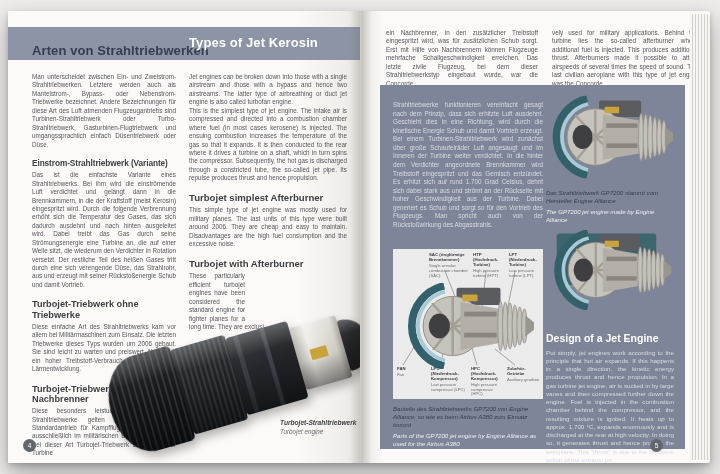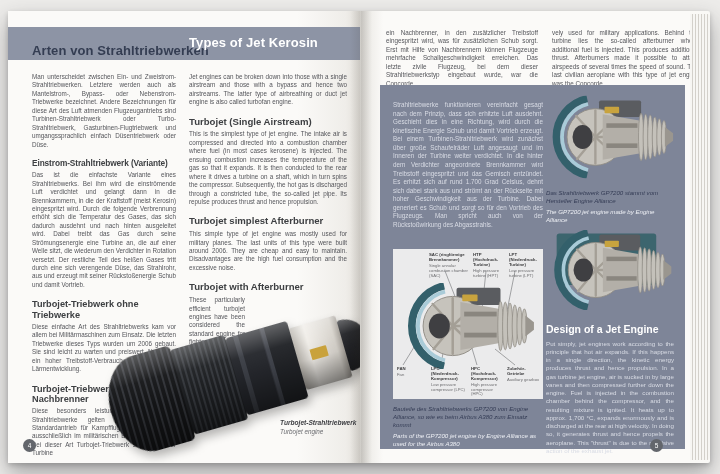--- a/index.html
+++ b/index.html
@@ -67,21 +67,21 @@
   .dlbl .b{font-size:4.3px;font-weight:bold;color:#3a3a3c;line-height:1.15;}
   .dlbl .r{font-size:4.2px;color:#6d6d70;line-height:1.15;margin-top:1px;}
   .dlines{position:absolute;left:0;top:0;width:150px;height:150px;}
   .deng{position:absolute;left:4px;top:34px;}
   .diag-cap{position:absolute;left:13px;top:320px;width:152px;}
   .diag-cap .c1{font-size:6.1px;font-style:italic;color:var(--c-caption_dark,#343c55);line-height:1.3;}
   .diag-cap .c2{font-size:6.1px;font-style:italic;color:#eef0f5;line-height:1.3;margin-top:3px;}
   .p-right{position:absolute;left:166px;top:8px;width:128px;}
   .gp-cap1{font-size:6.1px;font-style:italic;color:var(--c-caption_dark,#343c55);line-height:1.3;margin-top:4px;}
   .gp-cap2{font-size:6.1px;font-style:italic;color:#eef0f5;line-height:1.3;margin-top:3px;}
-  .design-h{font-size:10.5px;font-weight:bold;color:#fff;margin-top:9px;}
+  .design-h{font-size:10.5px;font-weight:bold;color:#fff;margin-top:18px;}
   .design-b{font-size:6.2px;line-height:1.33;text-align:justify;color:var(--c-panel_text,#d9dce5);margin-top:5px;}
 </style>
 </head>
 <body>
 
 <svg width="0" height="0" style="position:absolute">
   <symbol id="engine-sym" viewBox="0 0 140 90">
     <rect x="58" y="5" width="46" height="18" rx="2" fill="#5a5c60"></rect>
     <path d="M45 3 A 43 43 0 0 0 45 87" stroke="#33606b" stroke-width="8" fill="none"></path>
     <path d="M46 9 A 37 37 0 0 0 46 81" stroke="#a9cbd8" stroke-width="4" fill="none"></path>
@@ -126,21 +126,20 @@
         <div class="h-sec de1">Einstrom-Strahltriebwerk (Variante)</div>
         <div class="body">Das ist die einfachste Variante eines Strahltriebwerks. Bei ihm wird die einströmende Luft verdichtet und gelangt dann in die Brennkammern, in die der Kraftstoff (meist Kerosin) eingespritzt wird. Durch die folgende Verbrennung erhöht sich die Temperatur des Gases, das sich dadurch ausdehnt und nach hinten ausgeleitet wird. Dabei treibt das Gas durch seine Strömungsenergie eine Turbine an, die auf einer Welle sitzt, die wiederum den Verdichter in Rotation versetzt. Der restliche Teil des heißen Gases tritt durch eine sich verengende Düse, das Strahlrohr, aus und erzeugt mit seiner Rückstoßenergie Schub und damit Vortrieb.</div>
         <div class="h-sec de">Turbojet-Triebwerk ohne Triebwerke</div>
         <div class="body">Diese einfache Art des Strahltriebwerks kam vor allem bei Militärmaschinen zum Einsatz. Die letzten Triebwerke dieses Typs wurden um 2006 gebaut. Sie sind leicht zu warten und preiswert. Nachteile: ein hoher Treibstoff-Verbrauch und eine große Lärmentwicklung.</div>
         <div class="h-sec de">Turbojet-Triebwerk mit Nachbrenner</div>
         <div class="body">Diese besonders leistungsfähigen Einstrom-Strahltriebwerke gelten seit Langem als Standardantrieb für Kampfflugzeuge und werden ausschließlich im militärischen Bereich verwendet. Bei dieser Art Turbojet-Triebwerk sitzt hinter der Turbine</div>
       </div>
 
       <div class="col col-en">
         <div class="body">Jet engines can be broken down into those with a single airstream and those with a bypass and hence two airstreams. The latter type of airbreathing or duct jet engine is also called turbofan engine.</div>
-        <div class="h-sec">Turbojet (Single Airstream)</div>
         <div class="body">This is the simplest type of jet engine. The intake air is compressed and directed into a combustion chamber where fuel (in most cases kerosene) is injected. The ensuing combustion increases the temperature of the gas so that it expands. It is then conducted to the rear where it drives a turbine on a shaft, which in turn spins the compressor. Subsequently, the hot gas is discharged through a constricted tube, the so-called jet pipe. Its repulse produces thrust and hence propulsion.</div>
         <div class="h-sec">Turbojet simplest Afterburner</div>
         <div class="body">This simple type of jet engine was mostly used for military planes. The last units of this type were built around 2006. They are cheap and easy to maintain. Disadvantages are the high fuel consumption and the excessive noise.</div>
         <div class="h-sec">Turbojet with Afterburner</div>
         <div class="body"><span class="spacer-photo"></span><span>These particularly efficient turbojet engines have been considered the standard engine for fighter planes for a long time. They are exclusi-</span></div>
       </div>
 
       <div class="photo">
         <div class="photo-rot">
           <div class="seg seg-nozzle"></div>

